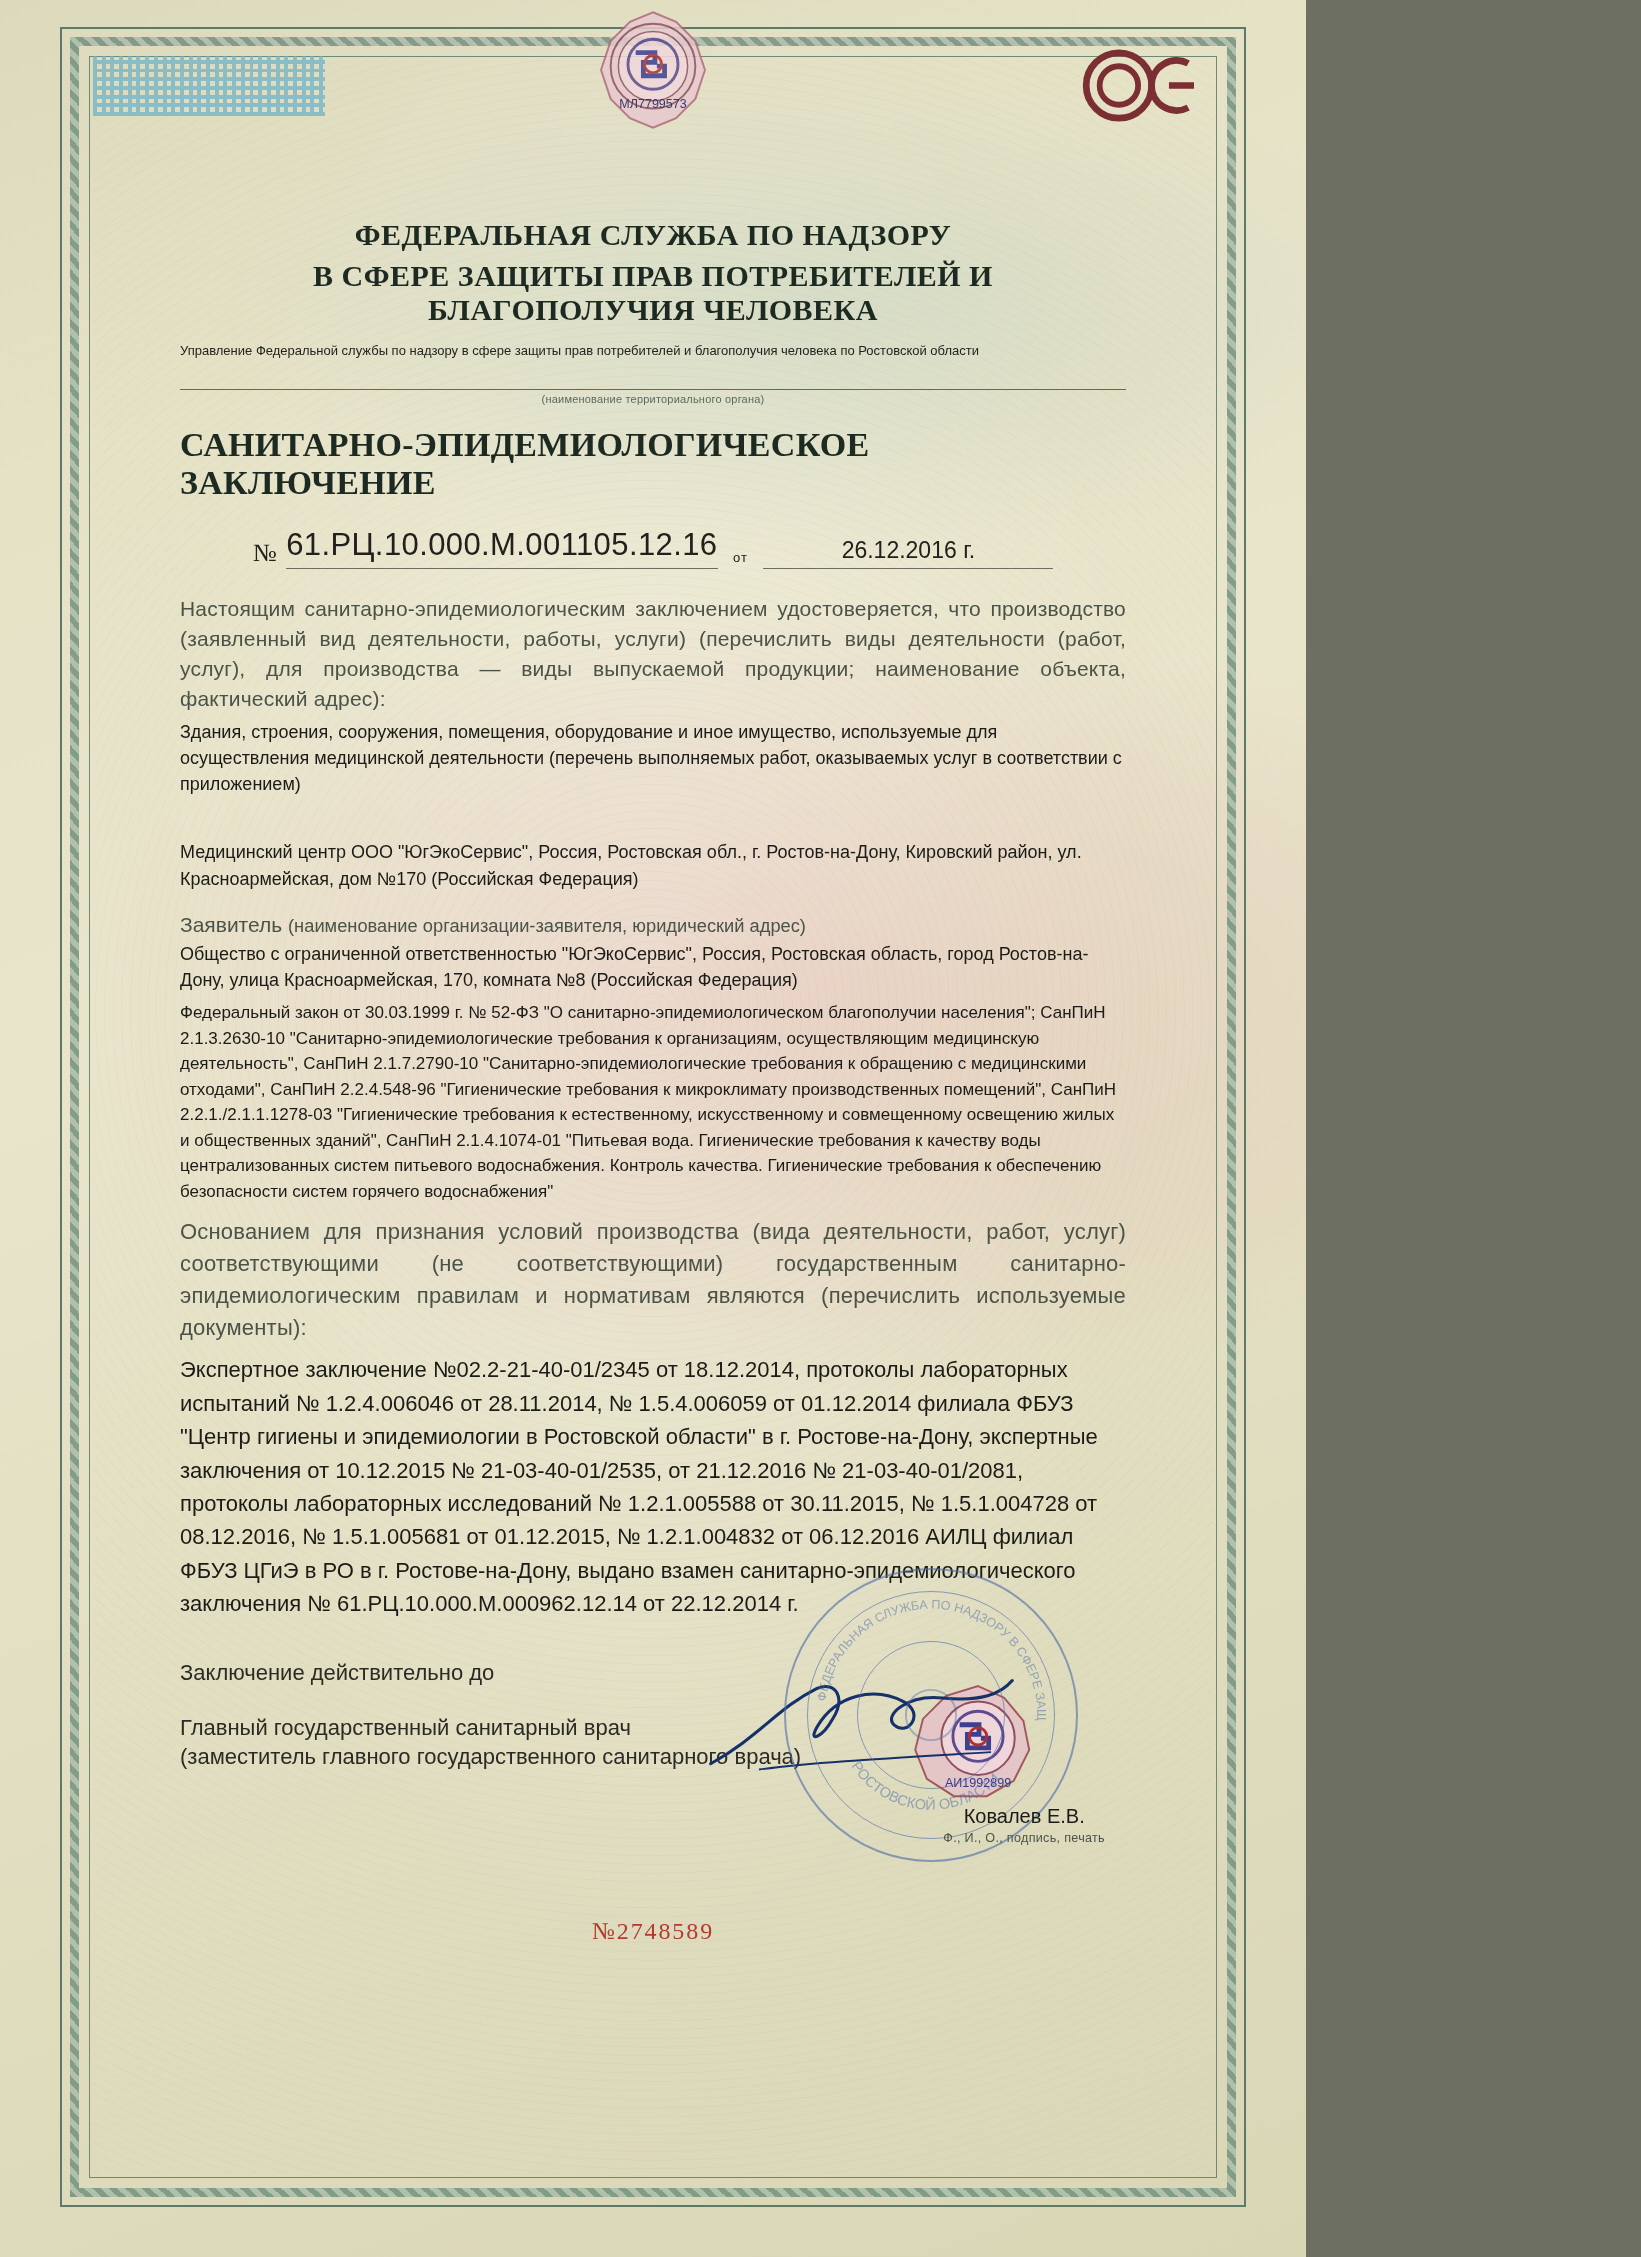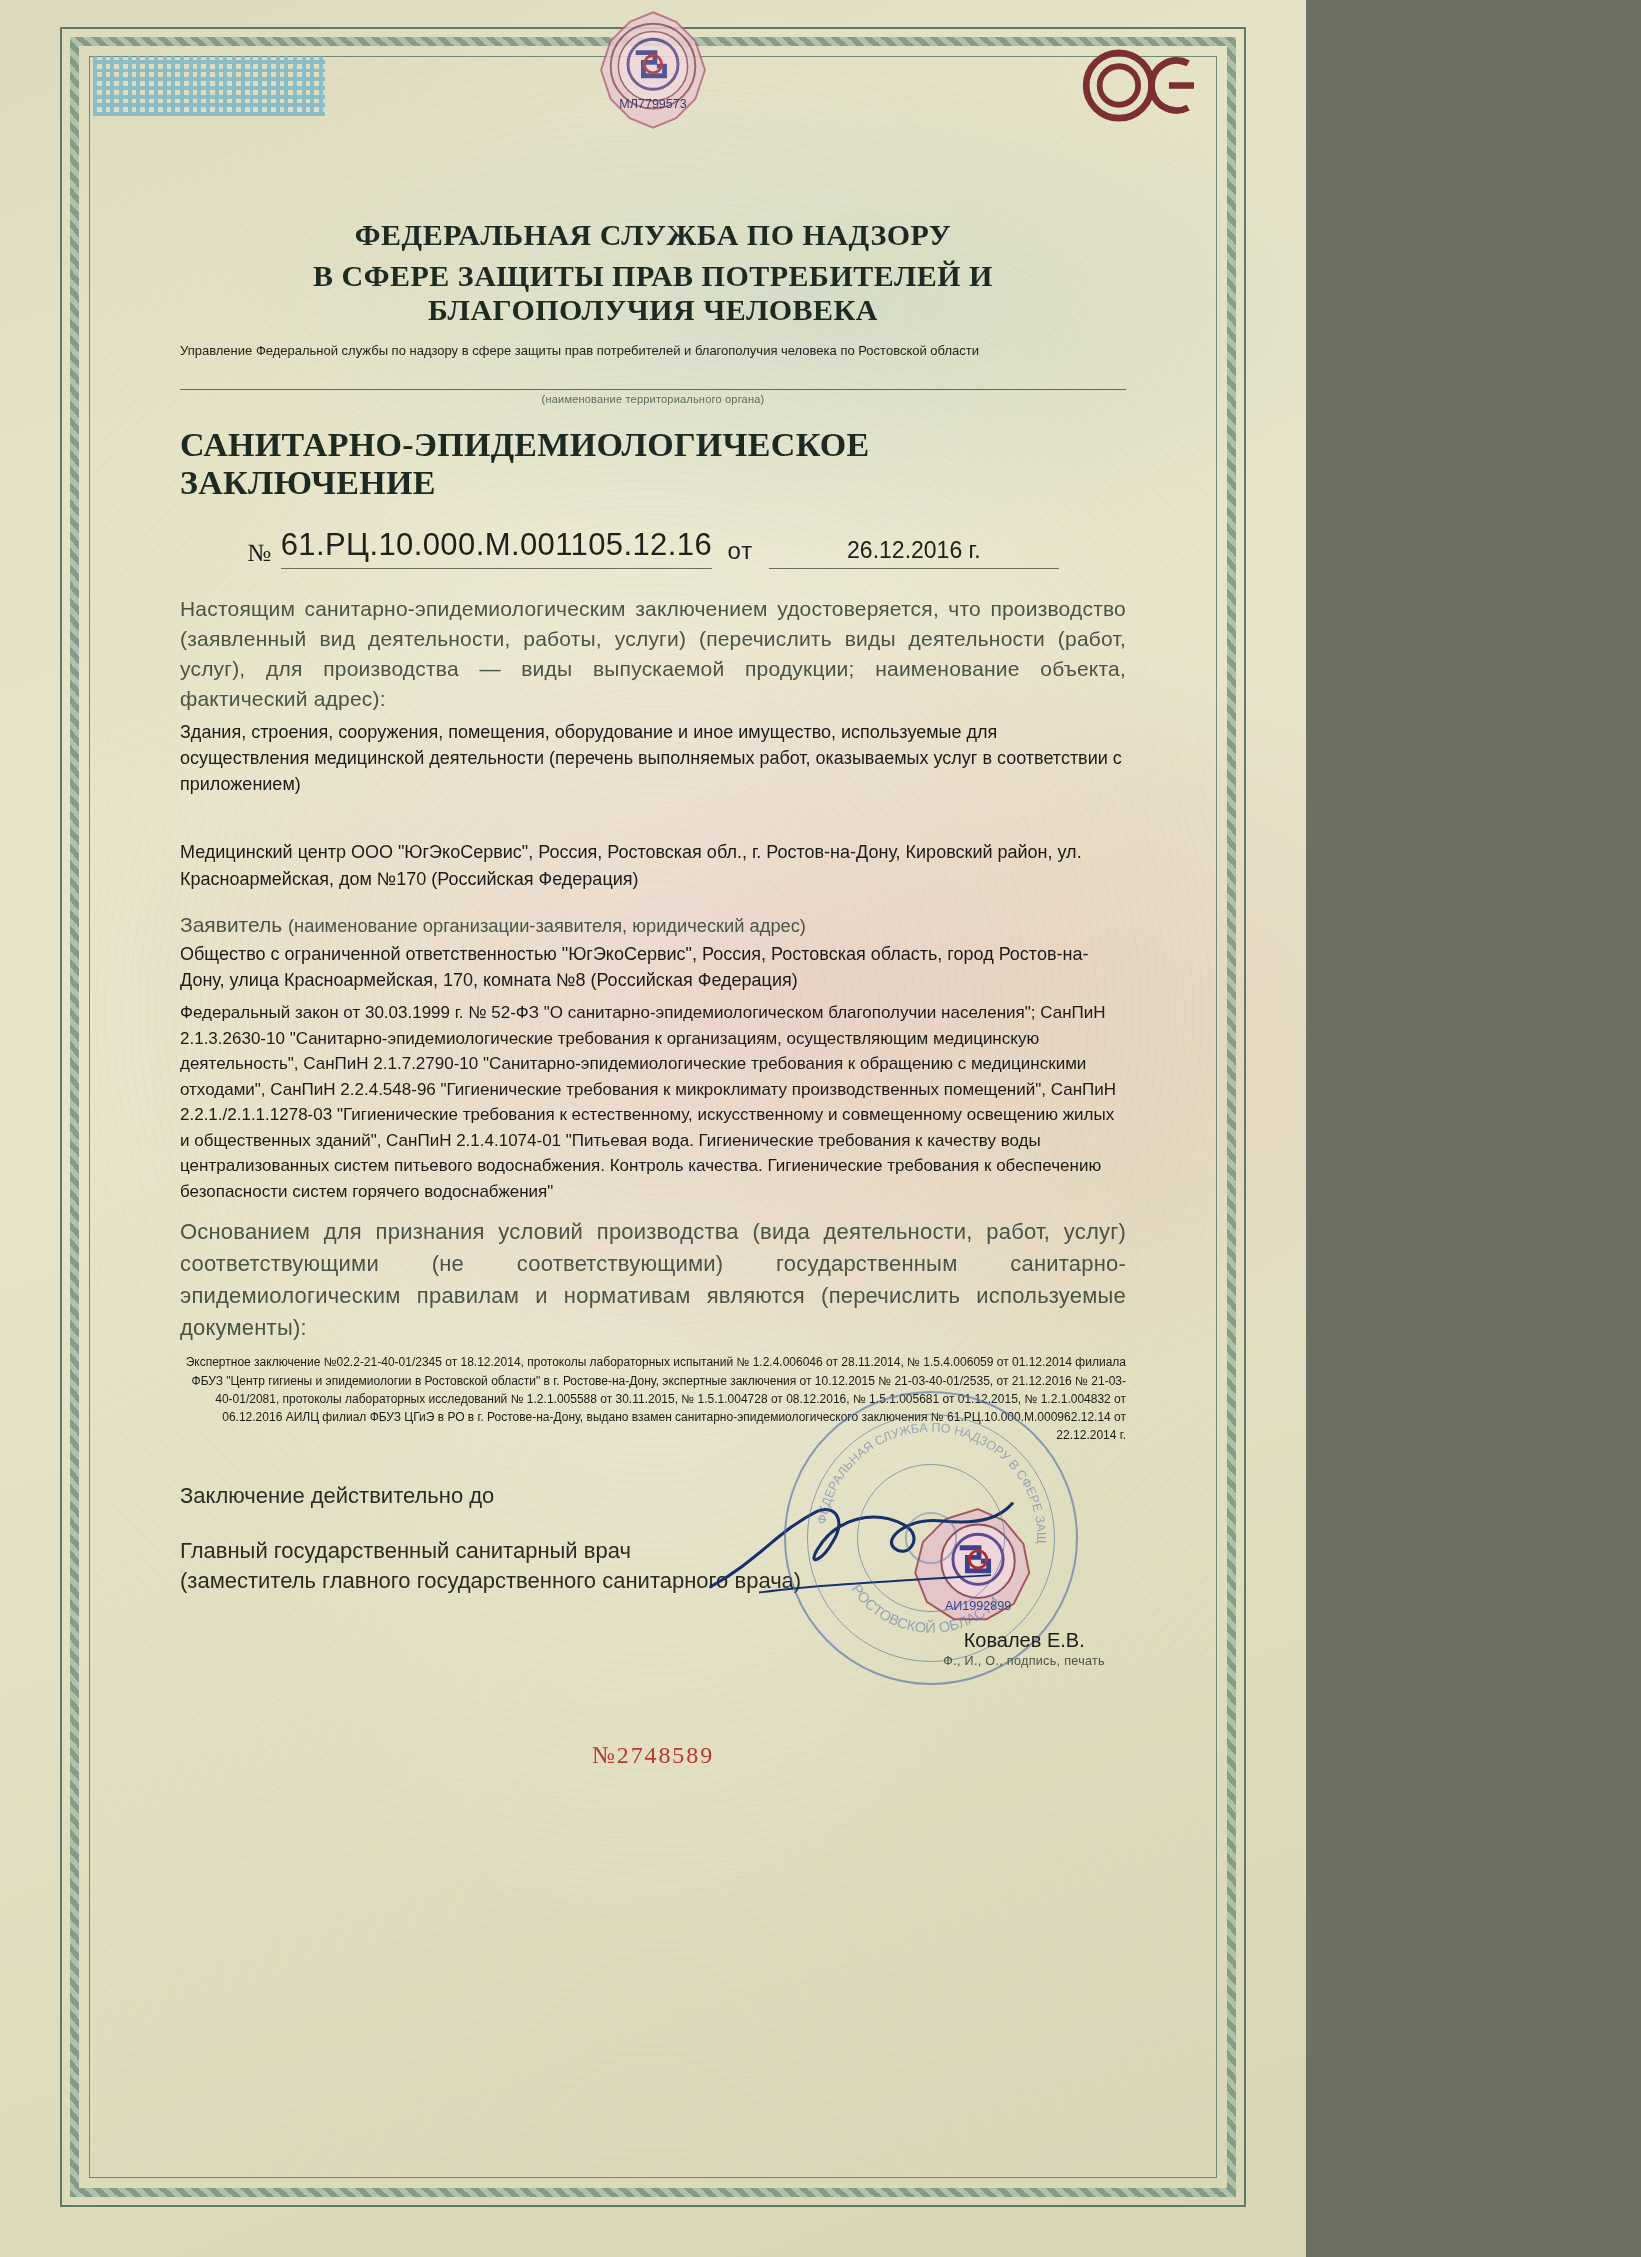--- a/index.html
+++ b/index.html
@@ -90,21 +90,21 @@
   }
   
   .numrow{
     display:flex;align-items:flex-end;justify-content:center;gap:9.7px;margin-top:25px;
   }
   .numsym{font-family:"Liberation Serif",serif;font-size:25px;padding-bottom:1.9px;}
   .numval{
     font-size:31px;letter-spacing:0.4px;min-width:415px;text-align:center;
     border-bottom:1px solid #6a6f5f;padding-bottom:5px;
   }
-  .otword{font-size:24px;padding:0 5.8px 3.9px;letter-spacing:1px;}
+  .otword{font-size:13px;padding:0 5.8px 3.9px;letter-spacing:1px;}
   .datval{
     font-size:23px;min-width:290px;text-align:center;
     border-bottom:1px solid #6a6f5f;padding-bottom:3.9px;
   }
   
   .p-grey{
     color:#4b5349;font-size:21px;line-height:1.42;text-align:justify;margin-top:25px;
     letter-spacing:0.2px;
   }
   .p-black{
@@ -115,21 +115,21 @@
   .label-grey .sub{font-size:18.3px;}
   .sootv{
     color:#4b5349;font-size:22px;line-height:1.45;margin-top:33px;text-align:justify;letter-spacing:0.2px;
   }
   .strike{text-decoration:line-through;}
   .small-grey{color:#4b5349;font-size:20px;}
   .rules-block{color:#1b1b17;font-size:17px;line-height:1.5;margin-top:7.7px;text-align:left;}
   .osnov{
     color:#4b5349;font-size:22px;line-height:1.45;margin-top:11.6px;text-align:justify;letter-spacing:0.2px;
   }
-  .docs-block{color:#1b1b17;font-size:12px;line-height:1.52;margin-top:9.7px;text-align:right;}
+  .docs-block{color:#1b1b17;font-size:22px;line-height:1.52;margin-top:9.7px;text-align:left;}
   
   .footer{position:relative;margin-top:39px;height:241px;}
   .valid{color:#2b2b25;font-size:22px;}
   .chief{color:#2b2b25;font-size:22px;margin-top:27px;line-height:1.35;}
   .signer{
     position:absolute;right:21px;bottom:56px;text-align:center;
   }
   .signer .name{font-size:20px;color:#1b1b17;}
   .signer .fio{font-size:12.6px;color:#4b5349;margin-top:2.9px;letter-spacing:0.3px;}
   .serial{

